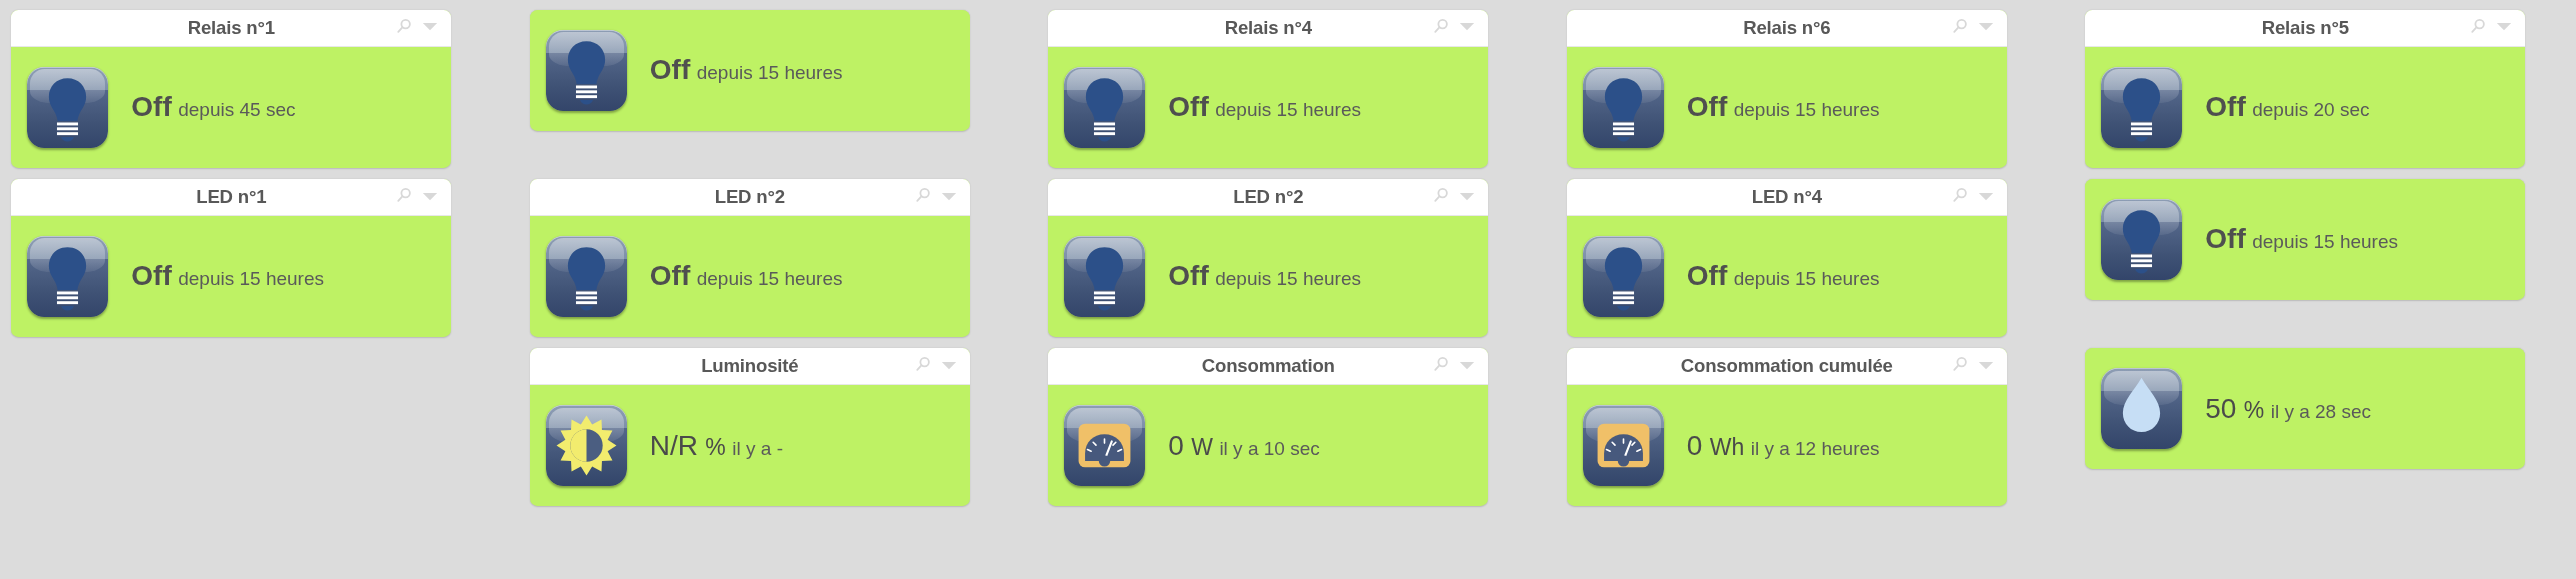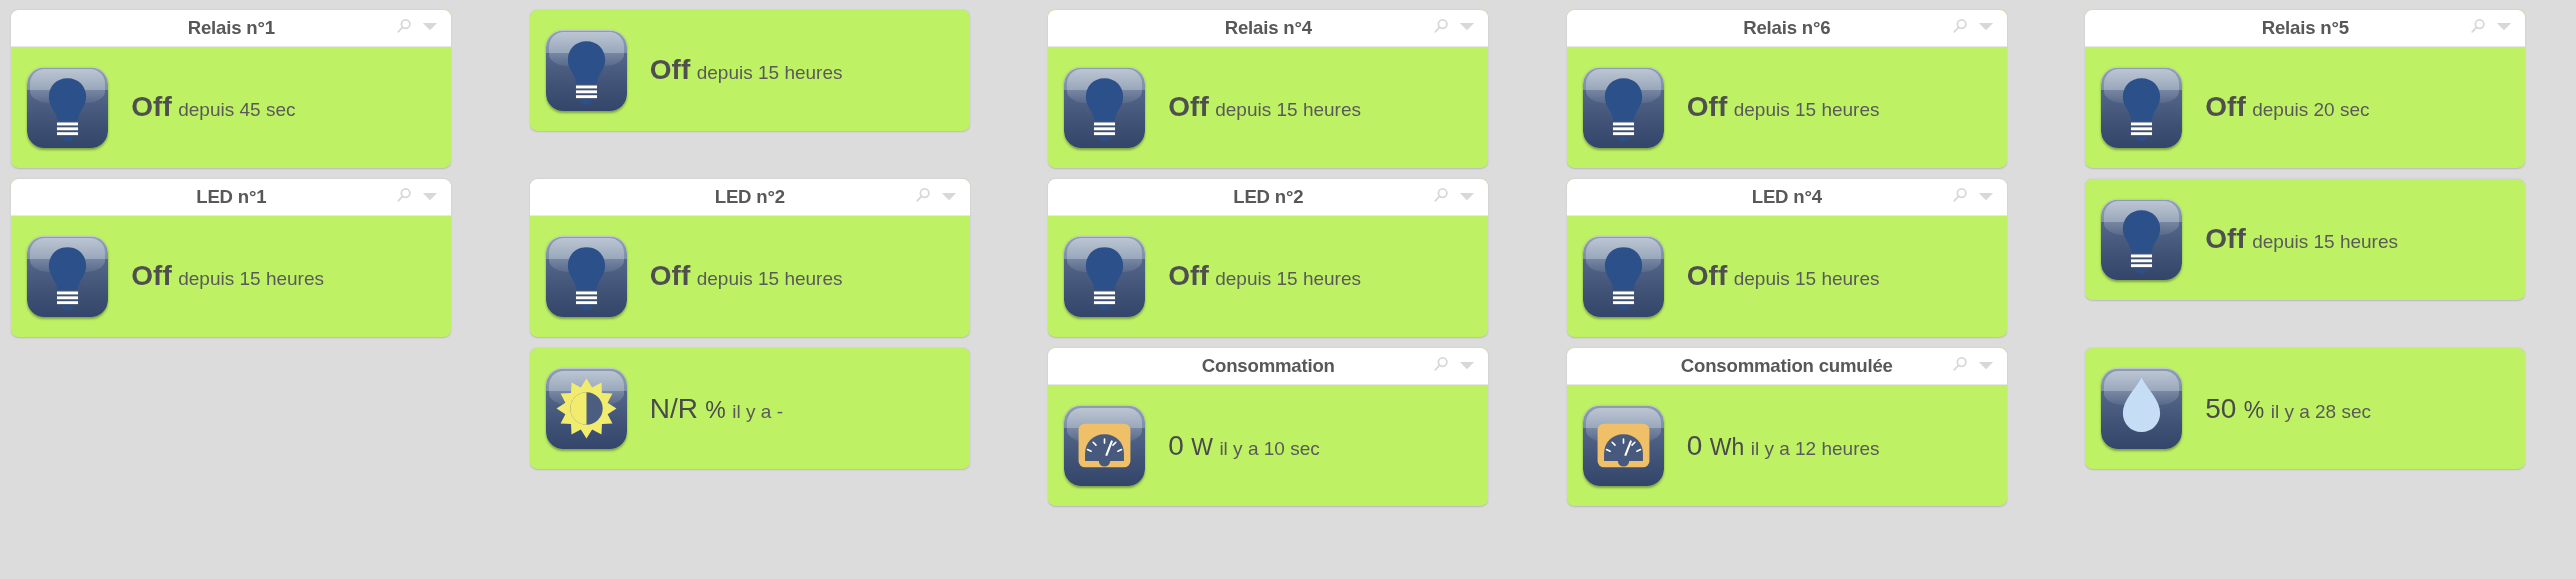--- a/index.html
+++ b/index.html
@@ -442,20 +442,34 @@
             <div class="value-wrap">
               <span class="value-main bold">Off</span>
               <span class="value-sub">depuis 15 heures</span>
             </div>
           </div>
         </div>
       </div>
       <div class="slot empty"></div>
       <div class="slot">
         <div class="card">
+          <div class="card-header">
+            <span class="card-title">Luminosité</span>
+            <div class="header-tools">
+              <span class="icon-search"><svg width="18" height="18" viewBox="0 0 22 22">
+                  <g fill="none" stroke="#d8d8d8" stroke-width="2.2" stroke-linecap="round">
+                    <circle cx="13" cy="8" r="5.2"></circle>
+                    <line x1="9" y1="12" x2="4" y2="17.5"></line>
+                  </g>
+                </svg></span>
+              <span class="icon-chevron"><svg width="16" height="11.3" viewBox="0 0 20 14">
+                  <polygon points="1,3 19,3 10,12" fill="#d8d8d8"></polygon>
+                </svg></span>
+            </div>
+          </div>
           <div class="card-body">
             <div class="tile">
               <svg viewBox="0 0 100 100">
                 <polygon points="50.00,13.00 56.99,23.92 68.50,17.96 69.09,30.91 82.04,31.50 76.08,43.01 87.00,50.00 76.08,56.99 82.04,68.50 69.09,69.09 68.50,82.04 56.99,76.08 50.00,87.00 43.01,76.08 31.50,82.04 30.91,69.09 17.96,68.50 23.92,56.99 13.00,50.00 23.92,43.01 17.96,31.50 30.91,30.91 31.50,17.96 43.01,23.92" fill="#f2ec6e"></polygon>
                 <circle cx="50" cy="50" r="20" fill="#4b5e81"></circle>
                 <path d="M50 30a20 20 0 0 0 0 40z" fill="#f2ec6e"></path>
               </svg>
             </div>
             <div class="value-wrap">
               <span class="value-main">N/R</span>

